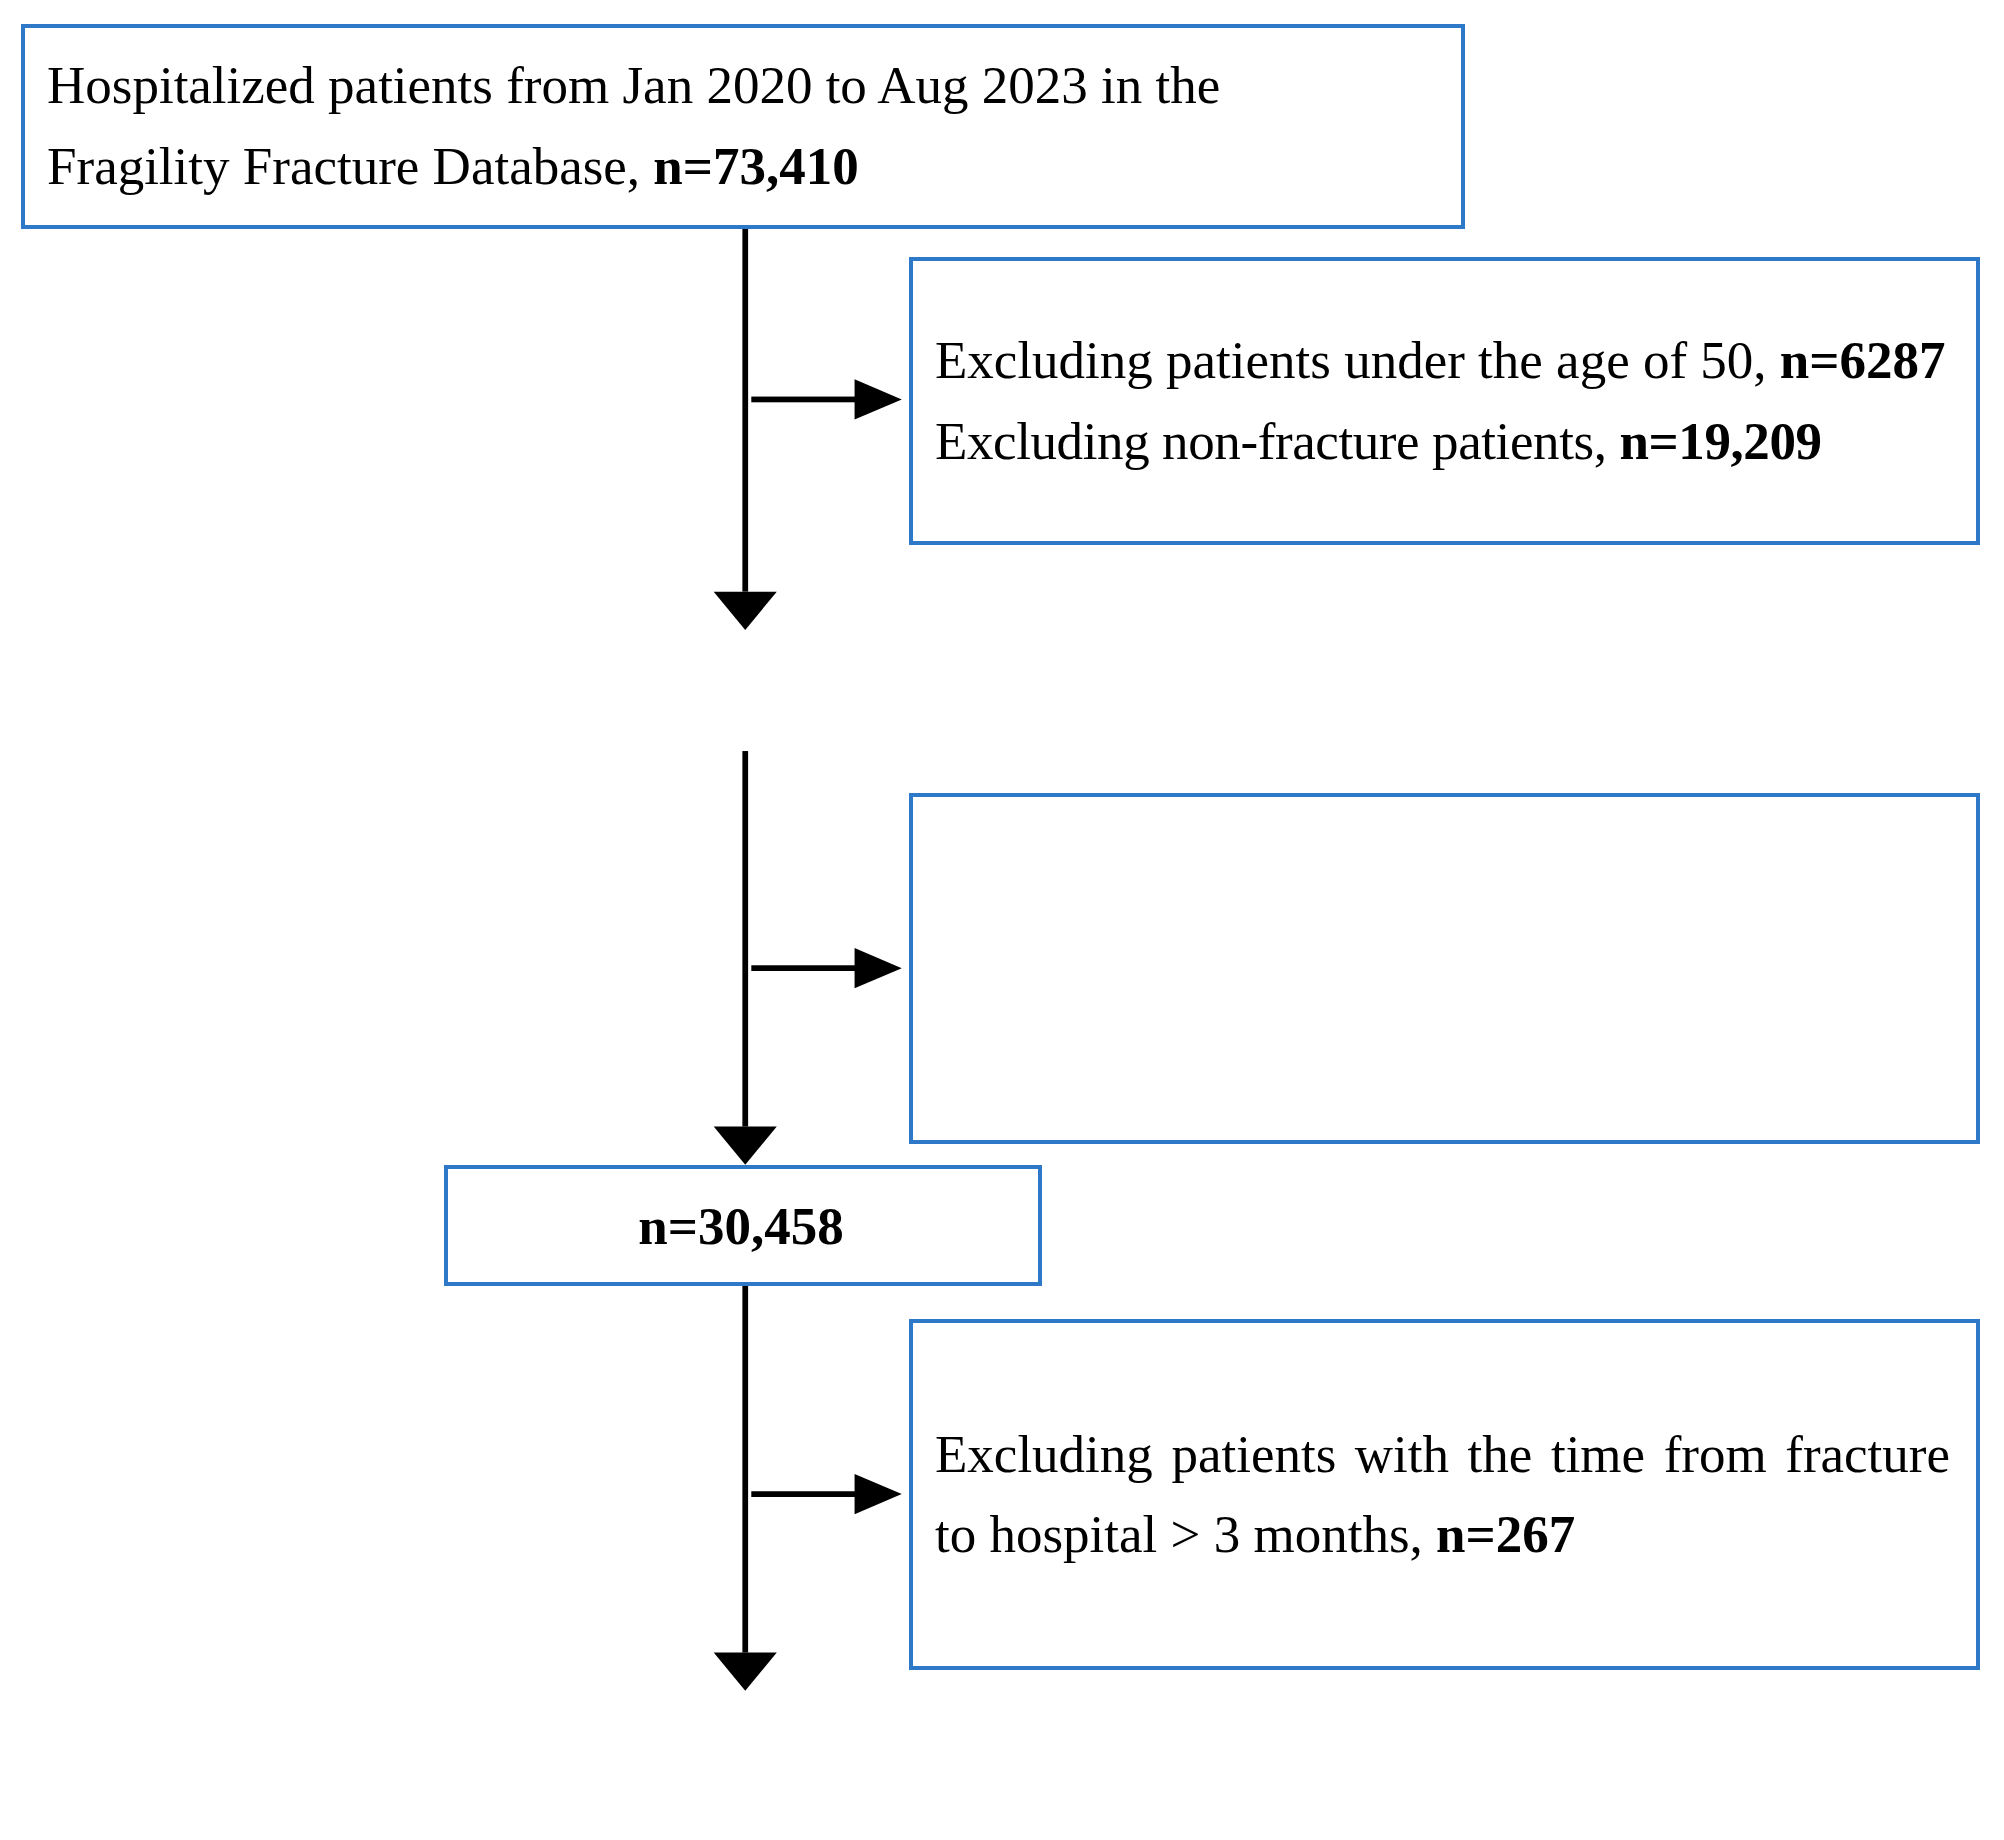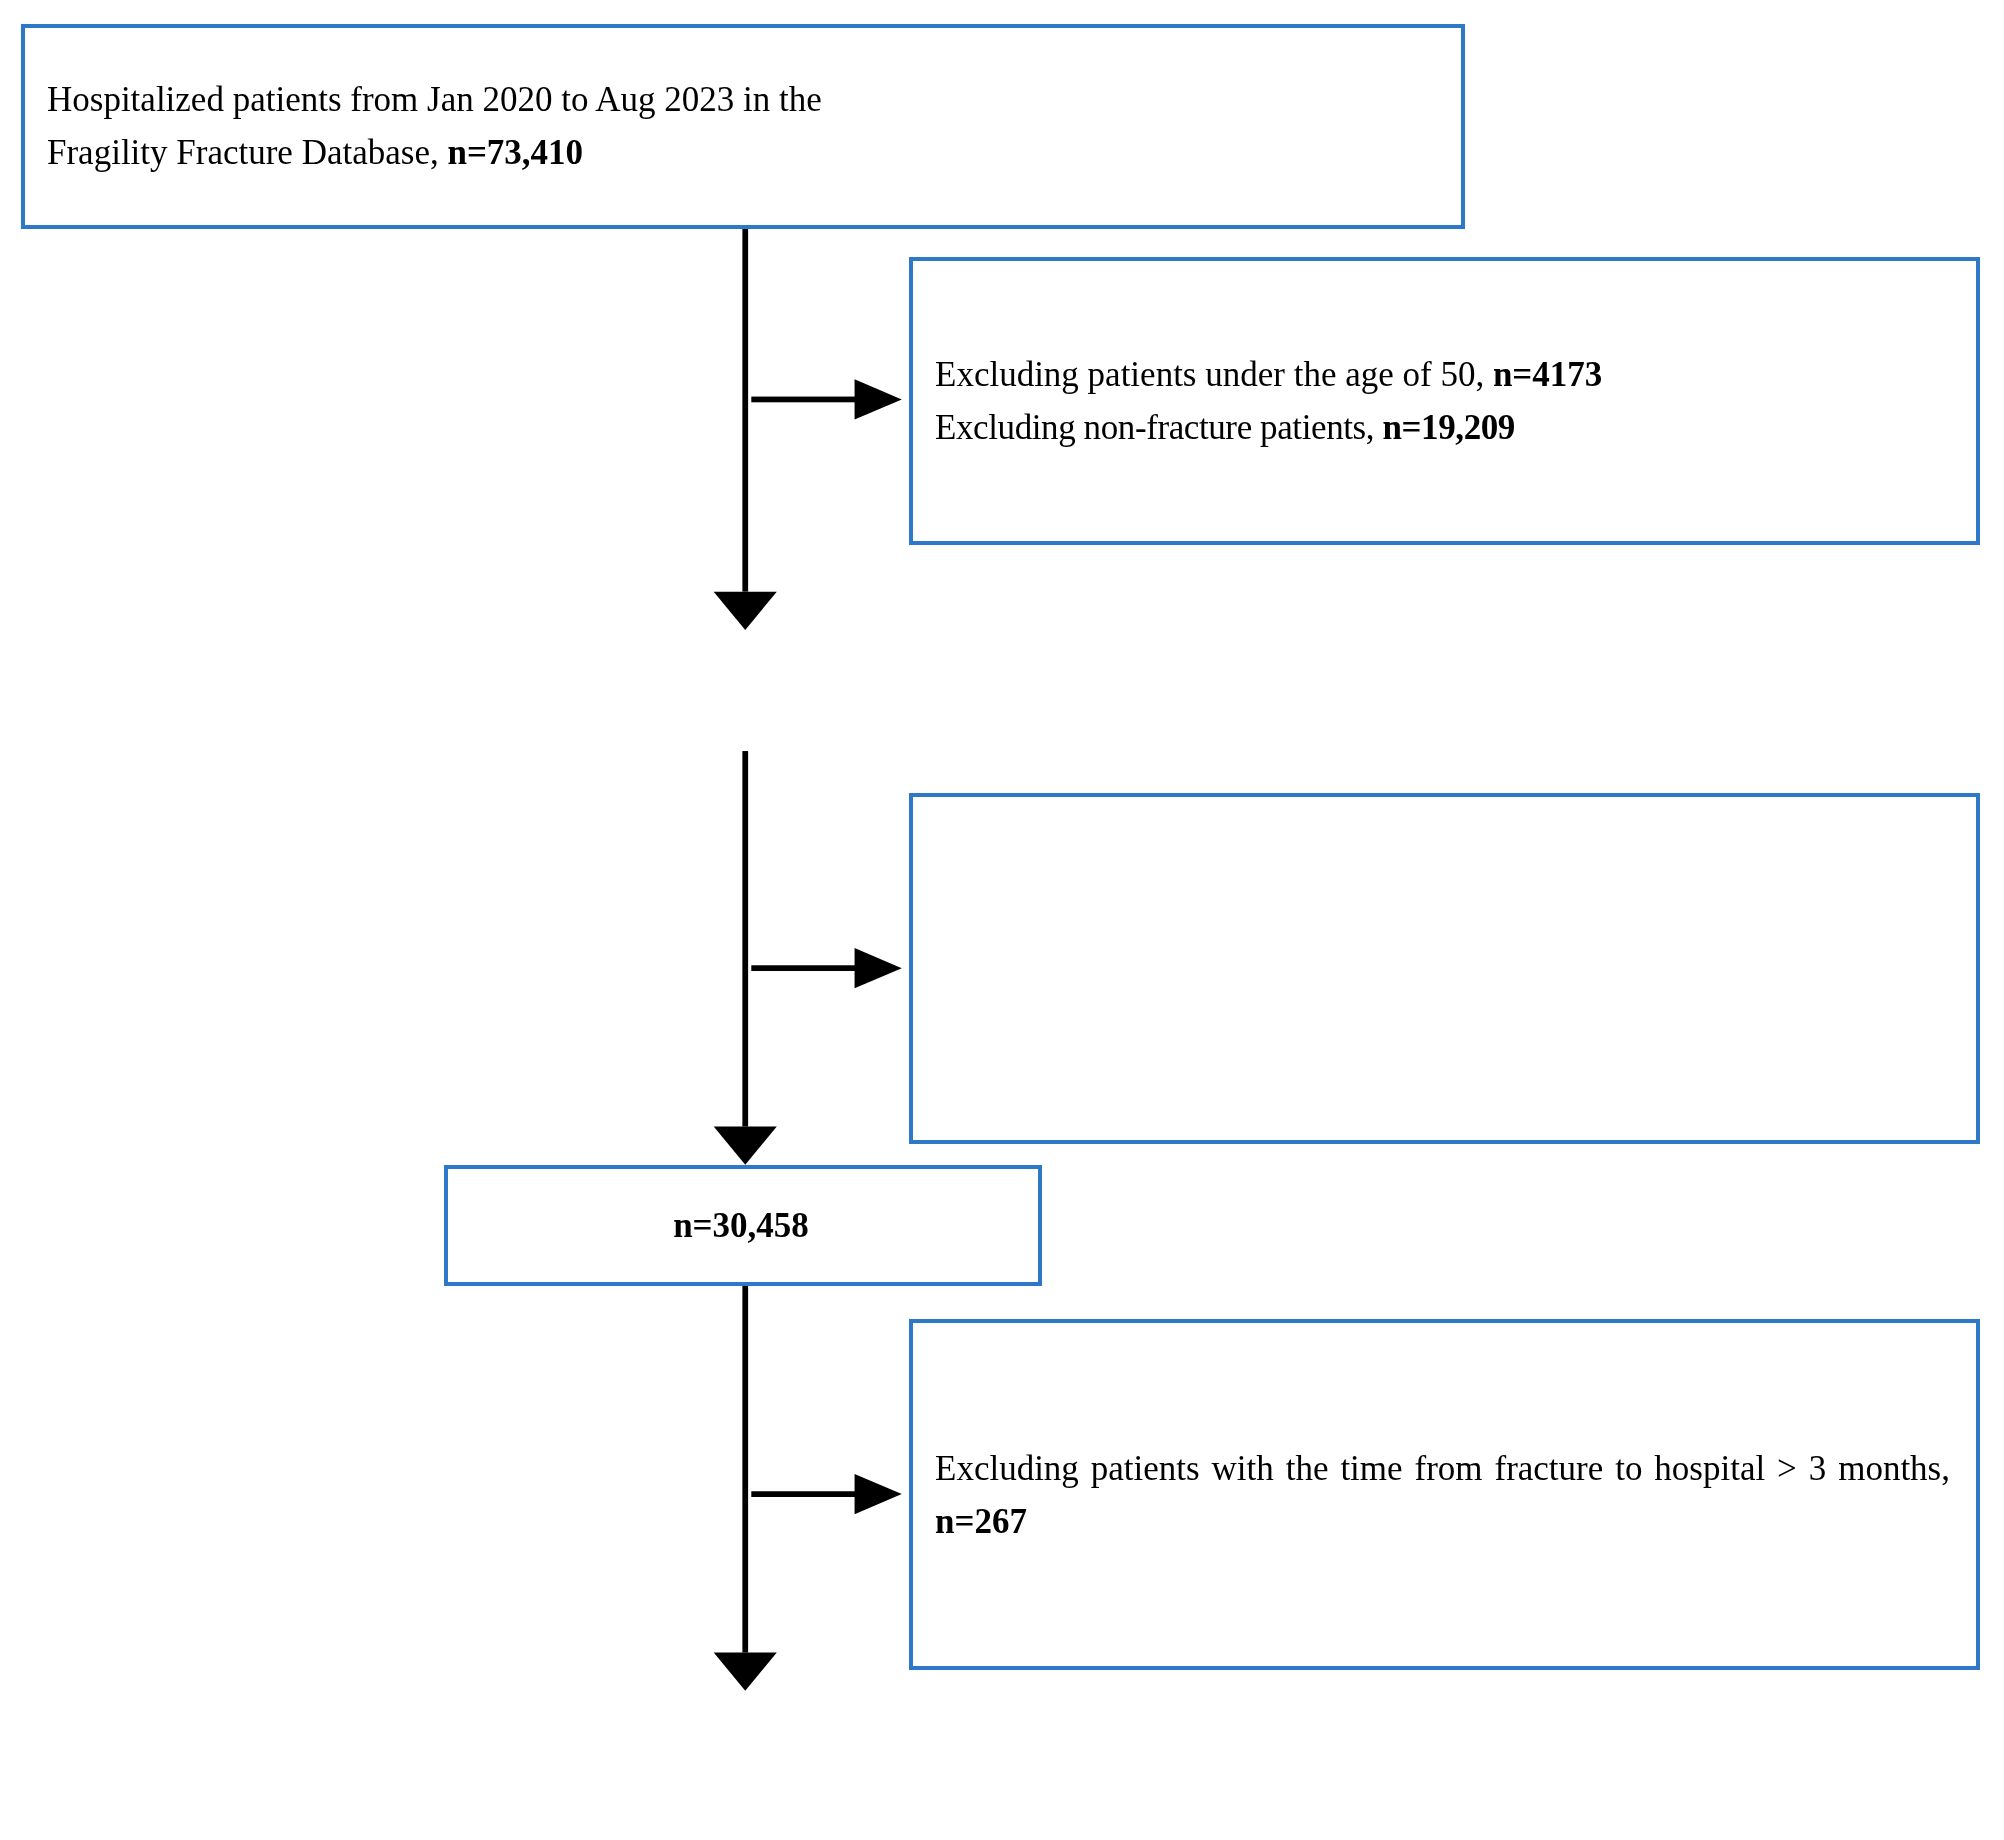--- a/index.html
+++ b/index.html
@@ -24,21 +24,21 @@
     border: 4.5px solid #2E78C8;
     background: #ffffff;
     color: #000000;
   }
   .box-inner {
     position: absolute;
     left: 0; right: 4px;
     top: 50%;
     transform: translateY(-50%);
     padding: 0 22px;
-    font-size: 35px;
+    font-size: 53px;
     line-height: 1.52;
   }
   .justify .box-inner {
     text-align: justify;
     text-align-last: left;
   }
   .center .box-inner {
     text-align: center;
     padding: 0 12.8px;
   }
@@ -109,21 +109,21 @@
   <div class="box justify" id="box-source">
     <div class="box-inner">
       <span>Hospitalized patients from Jan 2020 to Aug 2023 in the</span><br>
       <span>Fragility Fracture Database, </span><b>n=73,410</b>
     </div>
   </div>
 
   <div class="box justify" id="box-exclude-1">
     <div class="box-inner">
       <div>
-        <span>Excluding patients under the age of 50, </span><b>n=4173</b>
+        <span>Excluding patients under the age of 50, </span><b>n=6287</b>
       </div>
       <div class="tight" style="text-align:left">
         <span>Excluding non-fracture patients, </span><b>n=19,209</b>
       </div>
     </div>
   </div>
 
 
   <div class="box justify" id="box-exclude-2">
     <div class="box-inner">

